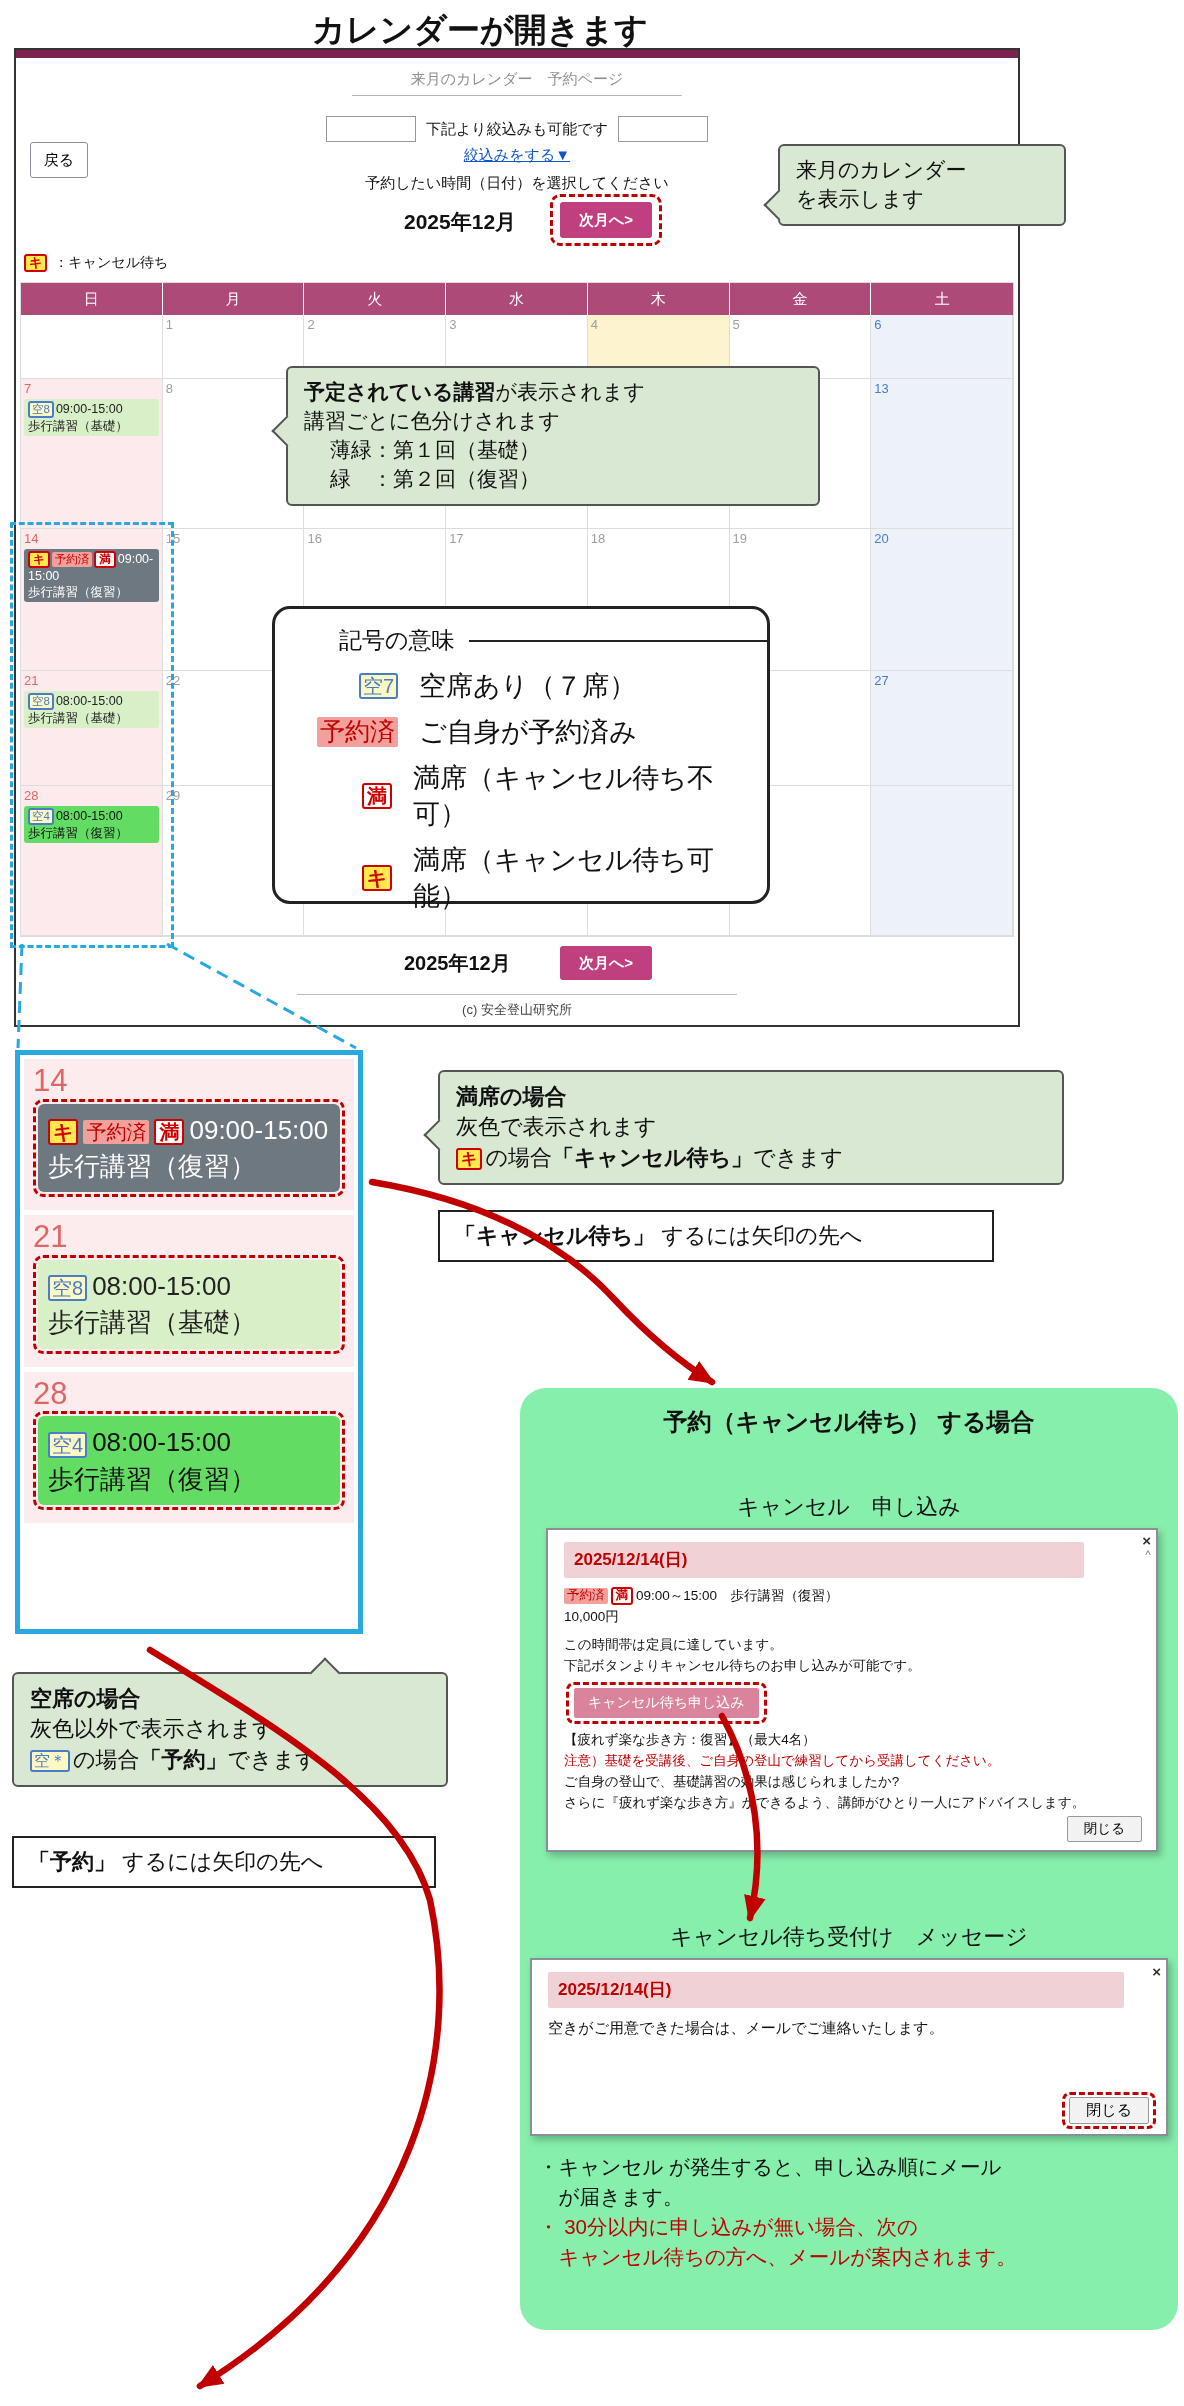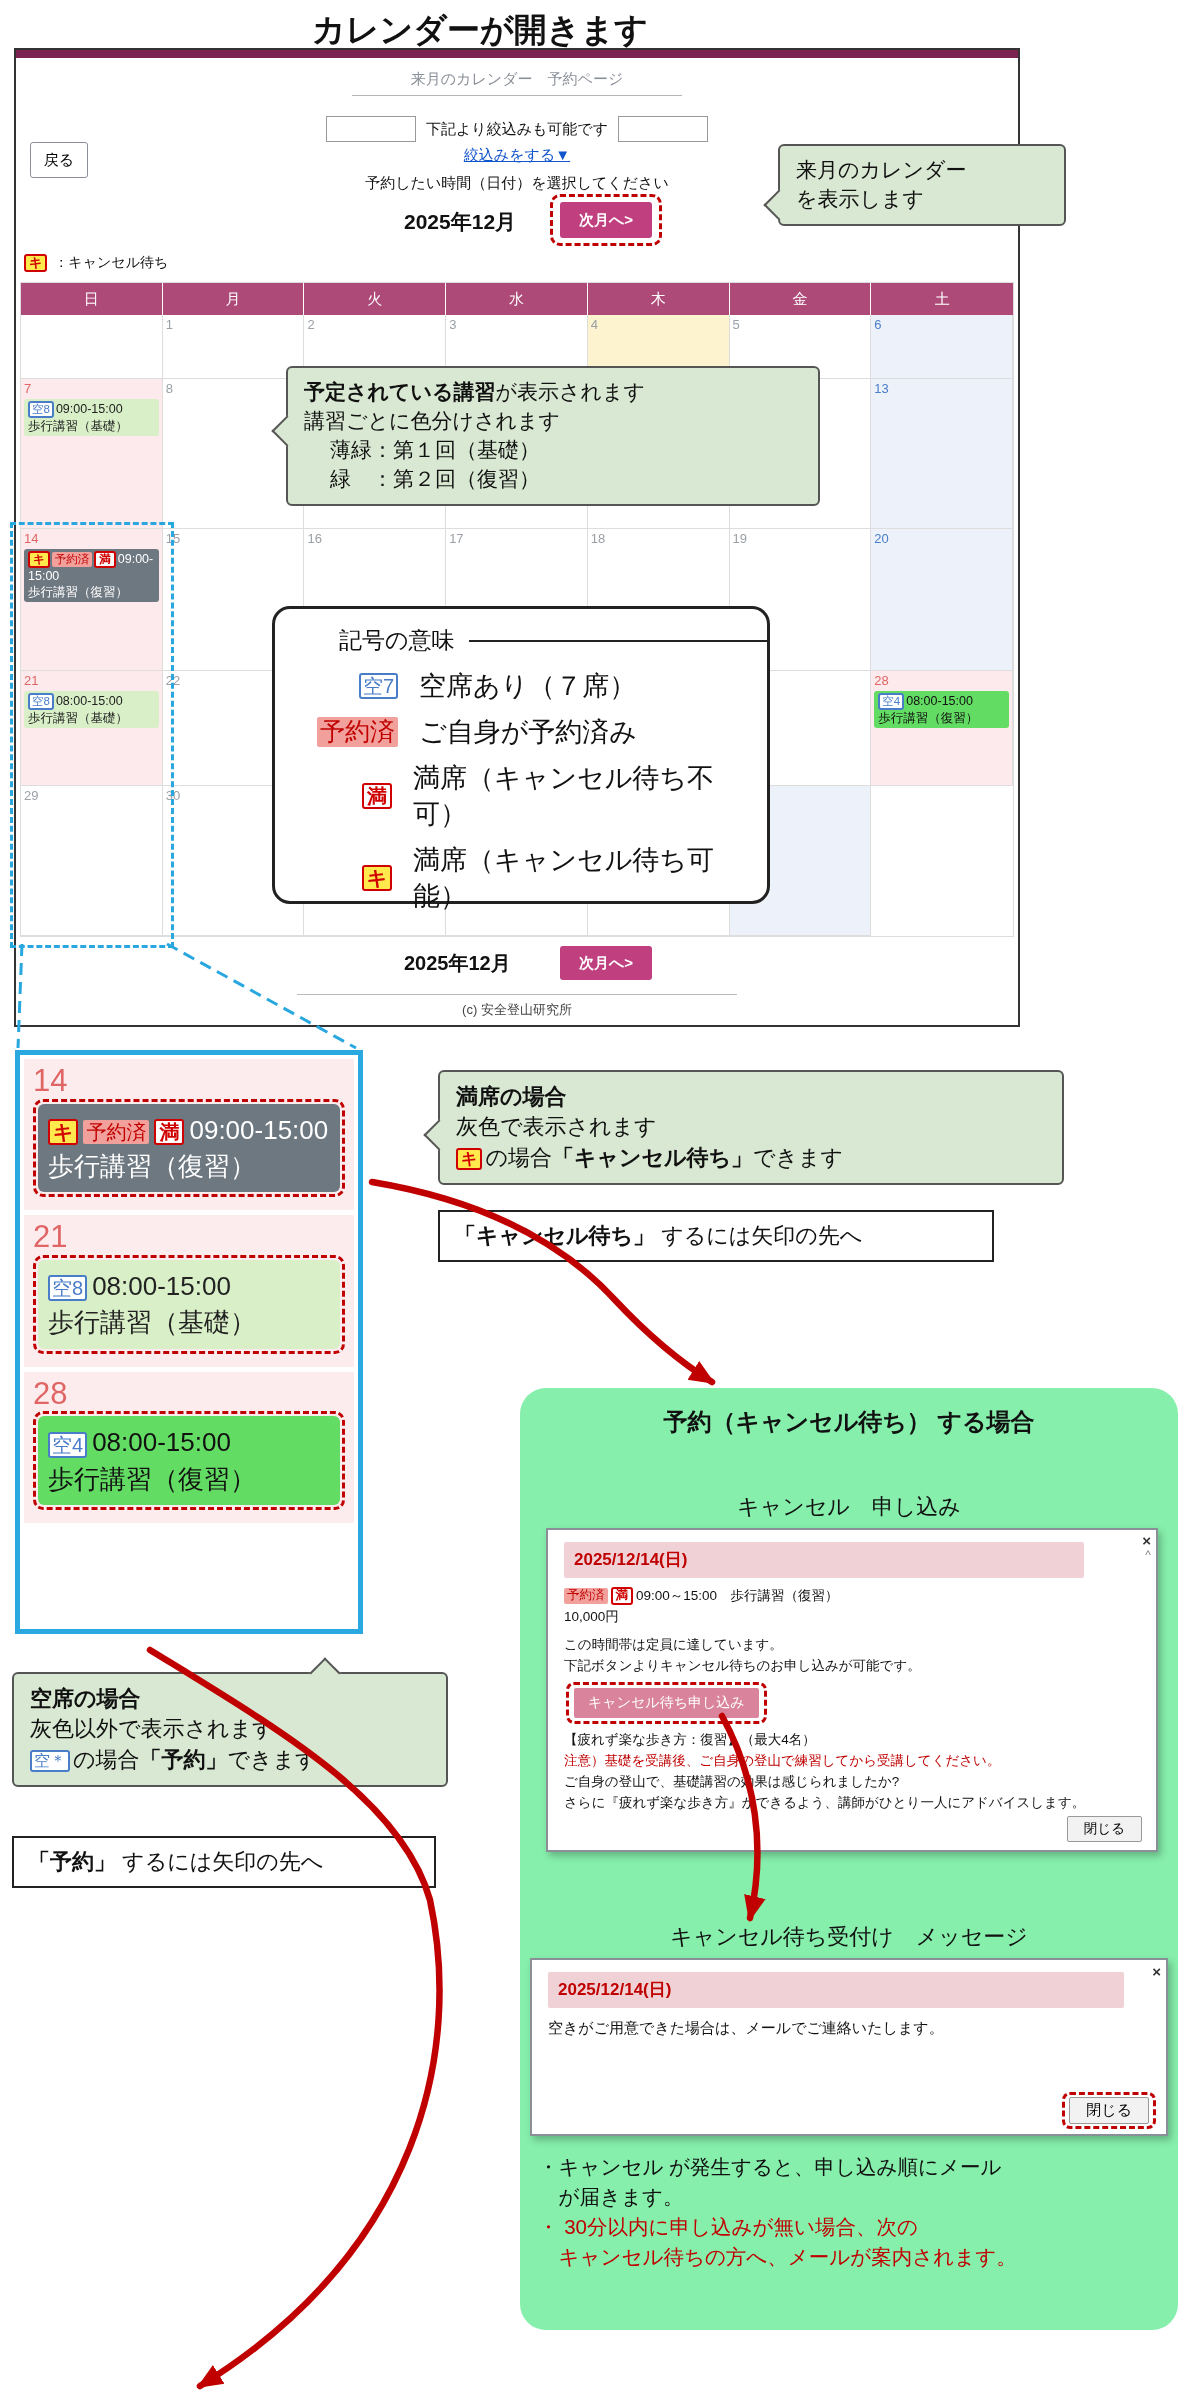--- a/index.html
+++ b/index.html
@@ -42,21 +42,21 @@
   .cc{border-right:1px solid #ddd;border-bottom:1px solid #ddd;padding:2px 3px;background:#fff;overflow:hidden;}
   .cc.sat{background:#edf2fa;}
   .cc.sun{background:#fdeaec;}
   .cc.today{background:#fdf3cf;}
   .dn{font-size:13px;color:#9aa0a6;line-height:1.2;}
   .sat .dn{color:#4a7dc8;}
   .sun .dn{color:#e06666;}
 
   
   .b{display:inline-block;line-height:1.1;vertical-align:middle;border-radius:3px;margin-right:3px;}
-  .b-seats{background:#ffffff;border:2px solid #4a7dc8;color:#4a7dc8;padding:0 2px;}
+  .b-seats{background:#fef9c3;border:2px solid #4a7dc8;color:#4a7dc8;padding:0 2px;}
   .b-ki{background:#ffe94d;border:2px solid #d00000;color:#d00000;font-weight:bold;padding:0 3px;}
   .b-full{background:#fff;border:2px solid #d00000;color:#d00000;font-weight:bold;padding:0 3px;}
   .b-reserved{background:#f2a09b;color:#c00000;padding:1px 3px;border-radius:2px;}
   .card{border-radius:3px;word-break:break-all;}
   .c-gray{background:#6e7880;color:#fff;}
   .c-lightgreen{background:#d8efc7;color:#222;}
   .c-green{background:#63dc63;color:#111;}
   .card.sm{font-size:12.5px;line-height:1.3;margin-top:2px;padding:2px 4px;}
   .card.sm .b{font-size:11.5px;margin-right:2px;}
   .card.lg{font-size:26px;line-height:1.4;padding:8px 10px;border-radius:6px;}
@@ -240,20 +240,23 @@
         </div>
         <div class="cc">
           <div class="dn">24</div>
         </div>
         <div class="cc">
           <div class="dn">25</div>
         </div>
         <div class="cc">
           <div class="dn">26</div>
         </div>
+        <div class="cc sat">
+          <div class="dn">27</div>
+        </div>
         <div class="cc sun">
           <div class="dn">28</div>
           <div class="card c-green sm"><span class="b b-seats">空4</span><span class="ev-time-inline">08:00-15:00</span><span class="ev-title">歩行講習（復習）</span></div>
         </div>
         <div class="cc">
           <div class="dn">29</div>
         </div>
         <div class="cc">
           <div class="dn">30</div>
         </div>

